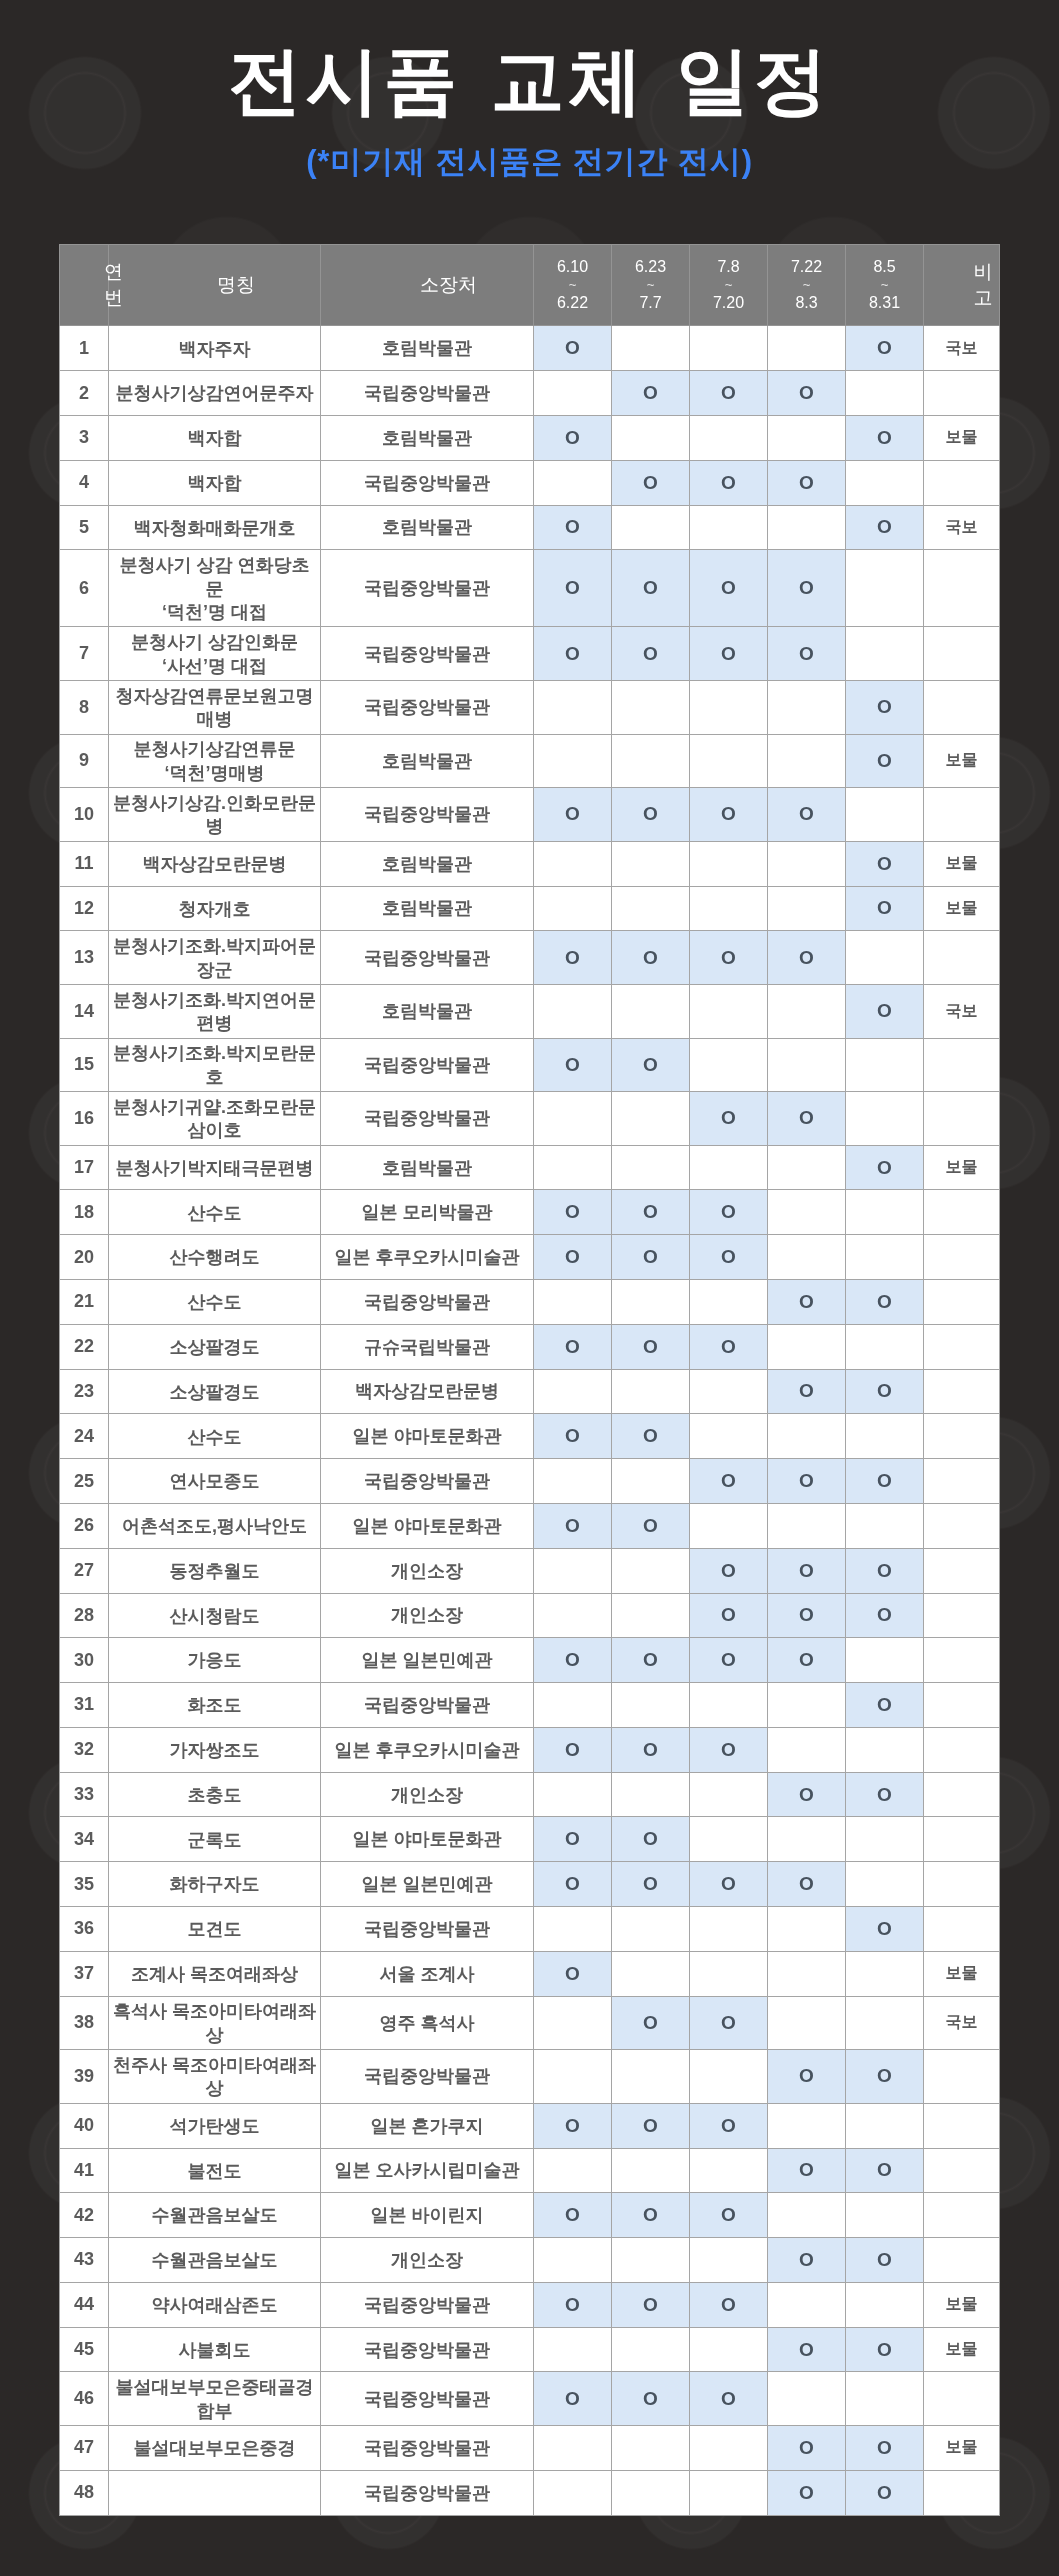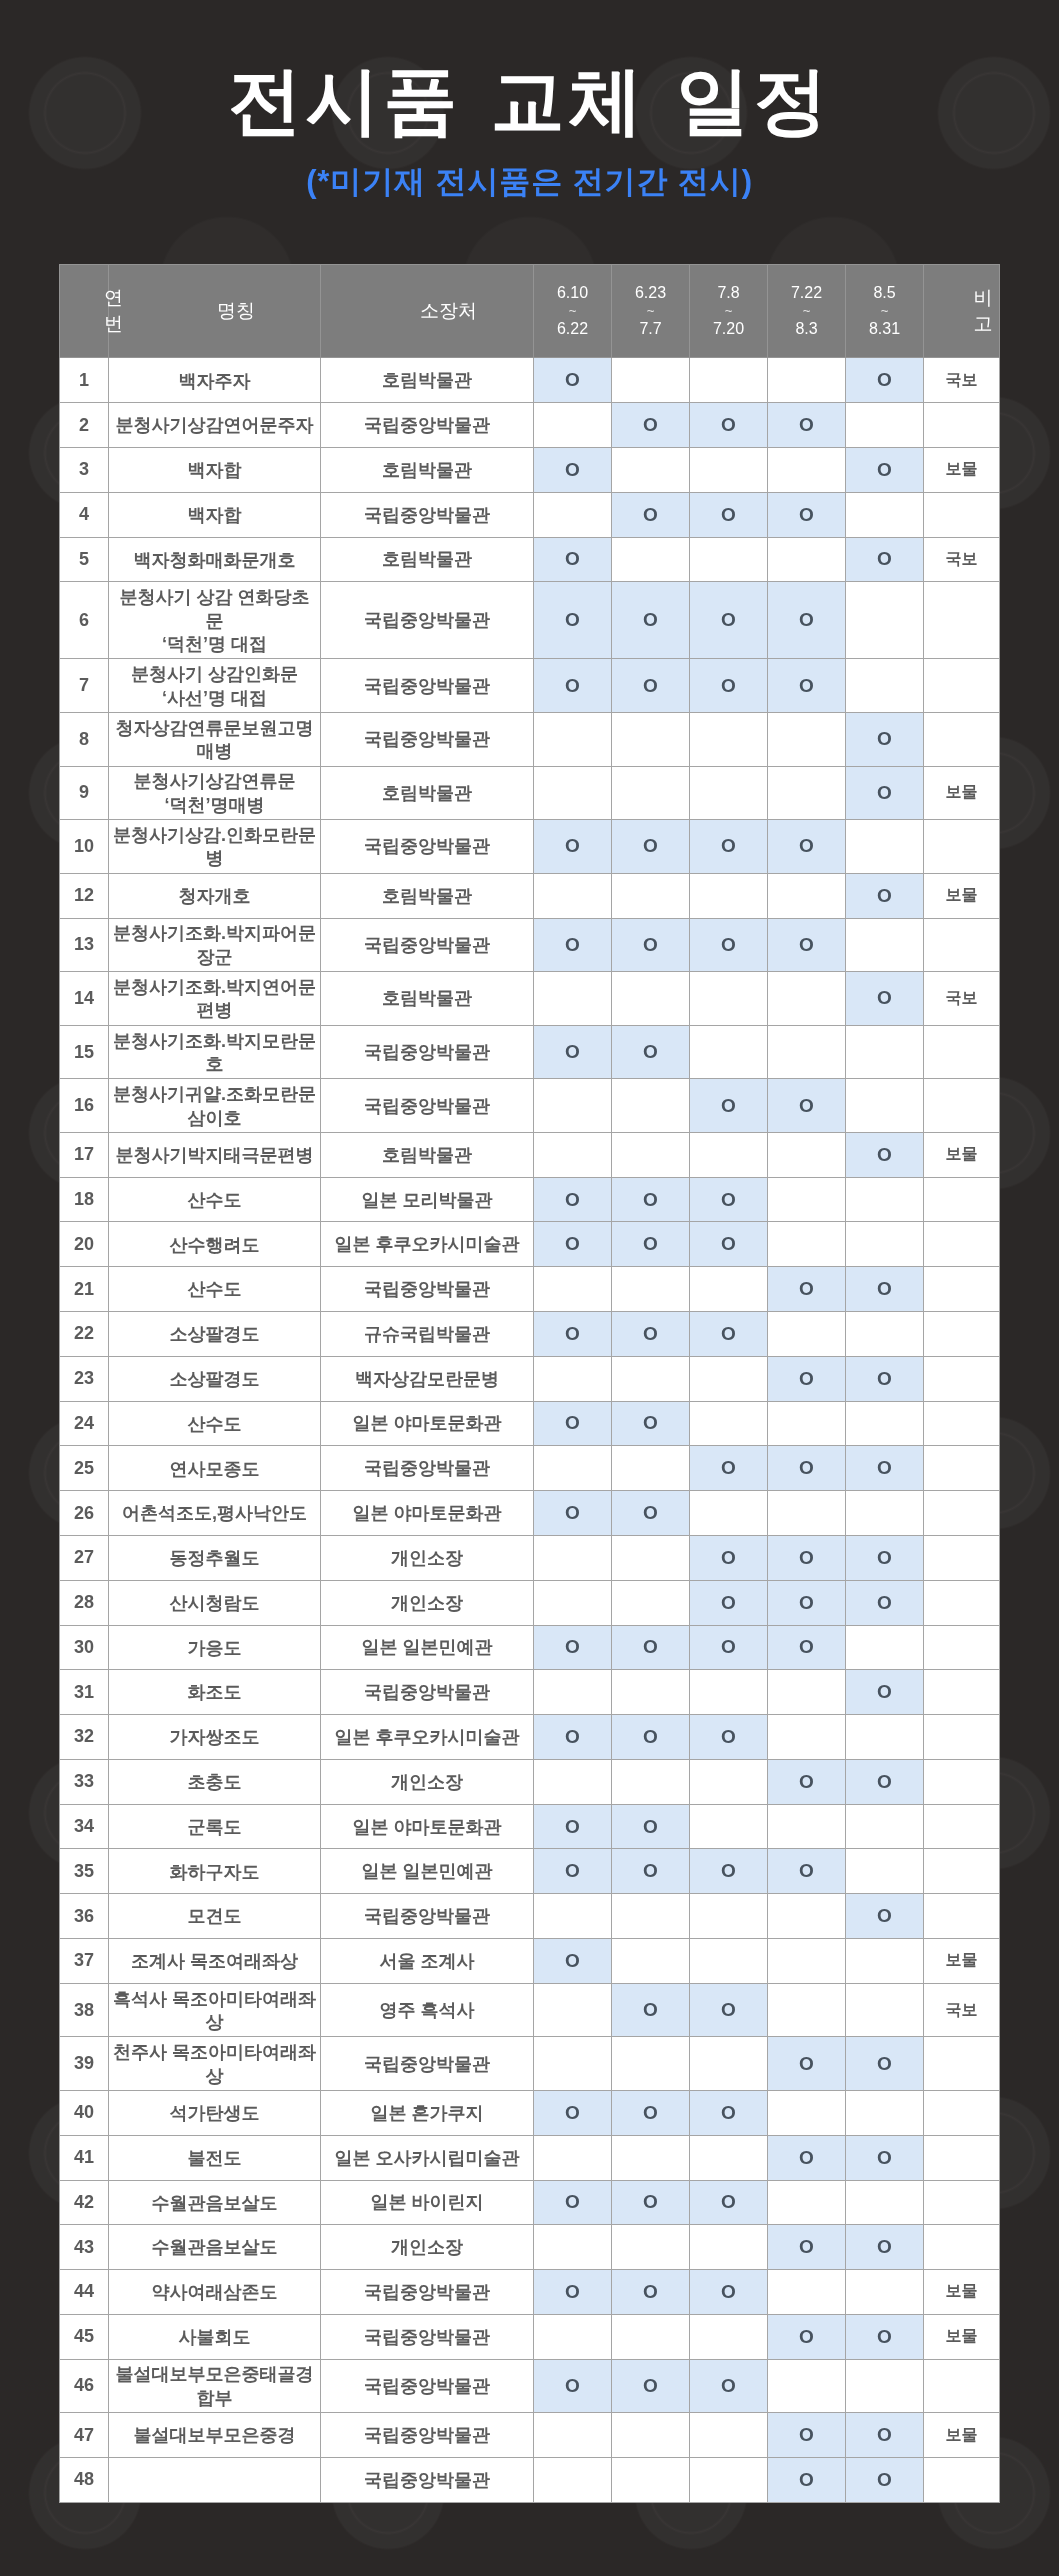--- a/index.html
+++ b/index.html
@@ -8,42 +8,42 @@
     background-color:#2b2827;
     background-image:
       radial-gradient(circle at 85px 113px, rgba(255,255,255,0.035) 55px, transparent 57px),
       radial-gradient(circle at 85px 113px, transparent 38px, rgba(255,255,255,0.03) 40px, transparent 42px),
       radial-gradient(circle at 227px 284px, rgba(255,255,255,0.025) 66px, transparent 68px);
     background-size:303px 340px;
     font-family:"Liberation Sans", sans-serif;
   }
   .page-header{ text-align:center; }
   .page-title{
-    margin:0; padding-top:52px;
+    margin:0; padding-top:32px;
     font-family:"DejaVu Serif", "Liberation Serif", serif;
     font-weight:bold; font-size:74px; letter-spacing:3.8px;
     color:#ffffff; line-height:1.3;
   }
   .page-subtitle{
     margin:13.2px 0 0 0;
     font-size:31px; font-weight:bold; color:#3b82f6; letter-spacing:0.9px;
   }
   table.schedule{
     width:937px; margin:61px auto 0 auto;
     border-collapse:collapse; table-layout:fixed;
     background:#ffffff;
   }
   col.c-no{width:49px;} col.c-name{width:212px;} col.c-owner{width:213px;}
   col.c-period{width:78px;} col.c-note{width:76px;}
   th,td{ border:0.9px solid #a5a5a5; text-align:center; vertical-align:middle; }
   thead th{
     background:#7d7d7d; color:#ffffff; font-weight:normal;
     height:78px; font-size:19px; border-color:#949494;padding-left:44px;
   }
-  thead th.period{ font-size:16px; line-height:1.3; padding:7px 0; }
+  thead th.period{ font-size:16px; line-height:1.3; padding:1px 0; }
   thead th.period .sep{ font-size:13.2px; display:block; line-height:1.2; color:#e8e8e8; }
   thead th.period span{ display:block; }
   tbody td{ color:#5b5b5b; font-weight:bold; background:#ffffff; }
   td.no-cell{ height:40px; font-size:18px; padding:1.9px; }
   td.name-cell{ font-size:18px; padding:2.8px 3.8px; line-height:1.25; }
   td.owner-cell{ font-size:18px; padding:2.8px 3.8px; }
   td.sched{ font-size:19px; color:#47525e; }
   td.sched.on{ background:#d9e7f7; }
   td.note-cell{ font-size:16px; padding:1.9px; }
   .name-wrap{ white-space:pre-line; display:inline; vertical-align:middle; }
@@ -238,20 +238,33 @@
     </td>
     <td class="owner-cell">국립중앙박물관</td>
     <td class="sched on">O</td>
     <td class="sched on">O</td>
     <td class="sched on">O</td>
     <td class="sched on">O</td>
     <td class="sched"></td>
     <td class="note-cell"></td>
   </tr>
 
+  <tr>
+    <td class="no-cell">11</td>
+    <td class="name-cell">
+      <span class="name-wrap">백자상감모란문병</span>
+    </td>
+    <td class="owner-cell">호림박물관</td>
+    <td class="sched"></td>
+    <td class="sched"></td>
+    <td class="sched"></td>
+    <td class="sched"></td>
+    <td class="sched on">O</td>
+    <td class="note-cell">보물</td>
+  </tr>
 
   <tr>
     <td class="no-cell">12</td>
     <td class="name-cell">
       <span class="name-wrap">청자개호</span>
     </td>
     <td class="owner-cell">호림박물관</td>
     <td class="sched"></td>
     <td class="sched"></td>
     <td class="sched"></td>

